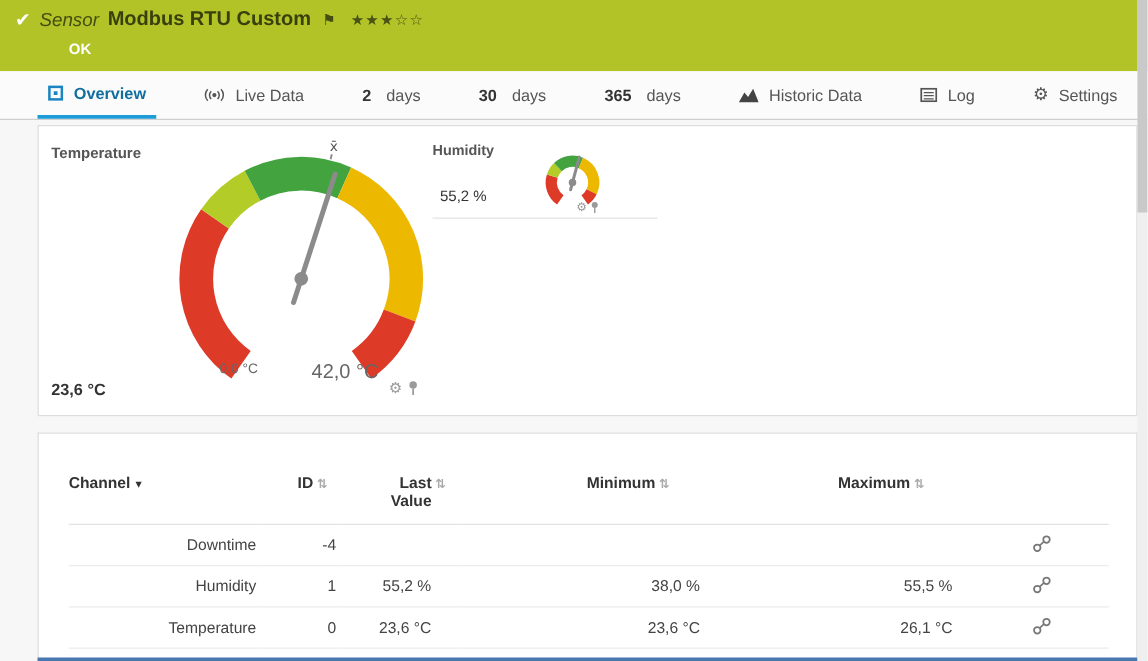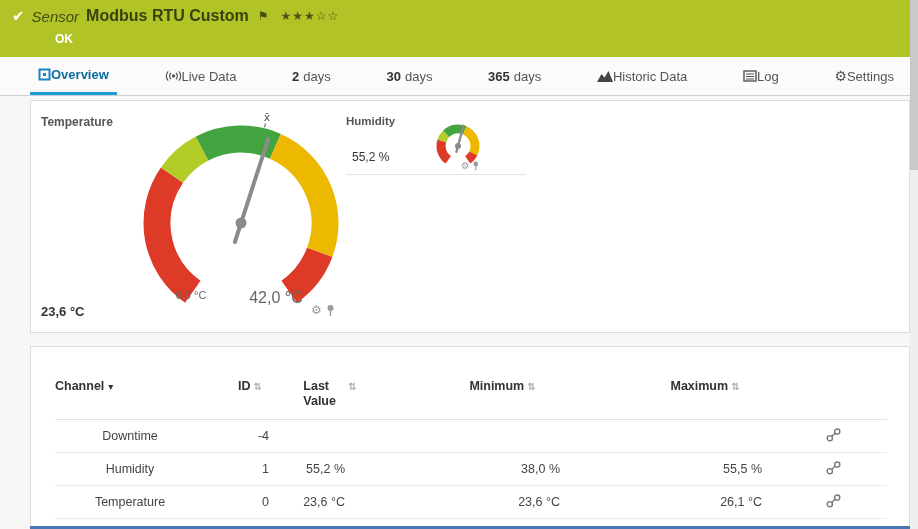--- a/index.html
+++ b/index.html
@@ -12,21 +12,21 @@
   .check-icon { color:#fff; font-size:15px; font-weight:bold; font-family:"DejaVu Sans",sans-serif; }
   .sensor-kind { font-style:italic; font-size:15px; color:#454d12; }
   .sensor-name { font-size:16px; font-weight:bold; color:#39400e; }
   .flag-icon { font-size:12px; color:#454d12; margin-left:2px; font-family:"DejaVu Sans",sans-serif; cursor:pointer; }
   .stars { font-size:12px; color:#4a5216; letter-spacing:1px; margin-left:5px; font-family:"DejaVu Sans",sans-serif; cursor:pointer; }
   .status-ok { color:#fff; font-weight:bold; font-size:12px; margin:7px 0 0 43px; }
 
   
   .tabs { height:39px; background:#fbfbfb; border-bottom:1px solid #cfcfcf; display:flex;
           justify-content:space-between; align-items:stretch; padding:0 16px 0 30px; }
-  .tab { display:flex; align-items:center; gap:0; padding:0 8px; font-size:13px; color:#555; cursor:pointer; white-space:nowrap; }
+  .tab { display:flex; align-items:center; gap:8px; padding:0 8px; font-size:13px; color:#555; cursor:pointer; white-space:nowrap; }
   .tab .num { font-weight:bold; color:#333; margin-right:4px; }
   .tab.active { color:#0f6e9e; font-weight:bold; border-bottom:3px solid #1e9cd7; }
   .tab .uni { font-family:"DejaVu Sans",sans-serif; font-size:14px; color:#555; }
 
   
   .panel { position:absolute; left:30px; width:880px; background:#fff; border:1px solid #dddddd; }
   #panel-gauges { top:100px; height:233px; }
   #panel-table  { top:346px; height:180px; border-bottom:none; padding:28px 24px 4px 24px; overflow:hidden; }
 
   
@@ -46,25 +46,25 @@
   
   table { width:100%; border-collapse:collapse; table-layout:fixed; }
   th { font-size:12.5px; color:#333; font-weight:bold; text-align:center; vertical-align:top;
        padding:4px 0 10px 0; border-bottom:1px solid #e2e2e2; }
   th.h-channel { text-align:left; width:150px; }
   th.h-id   { width:70px;  padding-left:20px; }
   th.h-last { width:90px;  padding-left:20px; }
   th.h-min  { width:215px; padding-left:60px; }
   th.h-max  { width:200px; padding-left:50px; }
   th.h-gear { width:107px; }
-  .hl { display:inline-block; width:42px; line-height:1.2; text-align:left; vertical-align:top; }
+  .hl { display:inline-block; width:42px; line-height:1.2; text-align:right; vertical-align:top; }
   .sort-icon { font-family:"DejaVu Sans",sans-serif; font-size:10px; color:#aaa; margin-left:3px; cursor:pointer; }
   .dd-icon { font-family:"DejaVu Sans",sans-serif; font-size:10px; color:#333; margin-left:4px; cursor:pointer; }
   td { font-size:12.5px; color:#444; height:33px; border-bottom:1px solid #ececec; }
-  td.c-name { text-align:center; }
+  td.c-name { text-align:right; }
   td.c-id   { text-align:right; padding-right:6px; }
   td.c-last { text-align:right; padding-right:20px; }
   td.c-min  { text-align:right; padding-right:20px; }
   td.c-max  { text-align:right; padding-right:18px; }
   td.c-gear { text-align:center; }
   .row-gear { cursor:pointer; display:inline-block; }
 
   
   .scrollbar { position:absolute; right:0; top:0; width:8px; height:529px; background:#efefef; }
   .scroll-thumb { position:absolute; right:0; top:0; width:8px; height:170px; background:#c9c9c9; }

